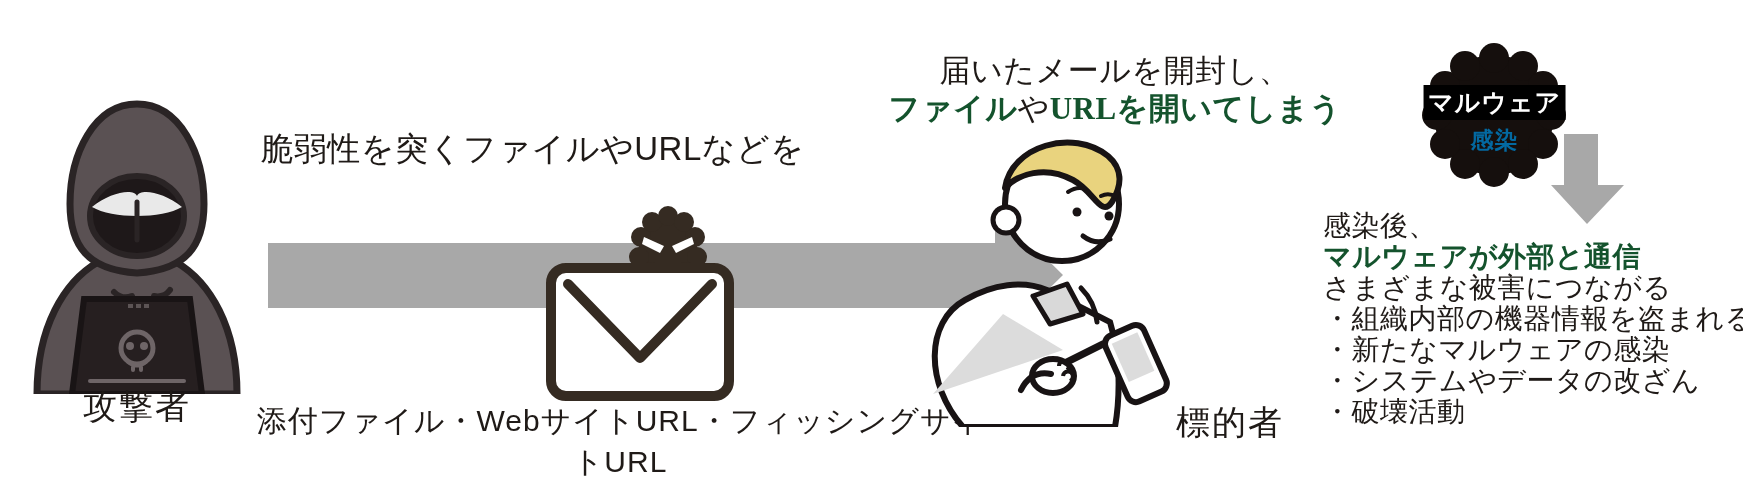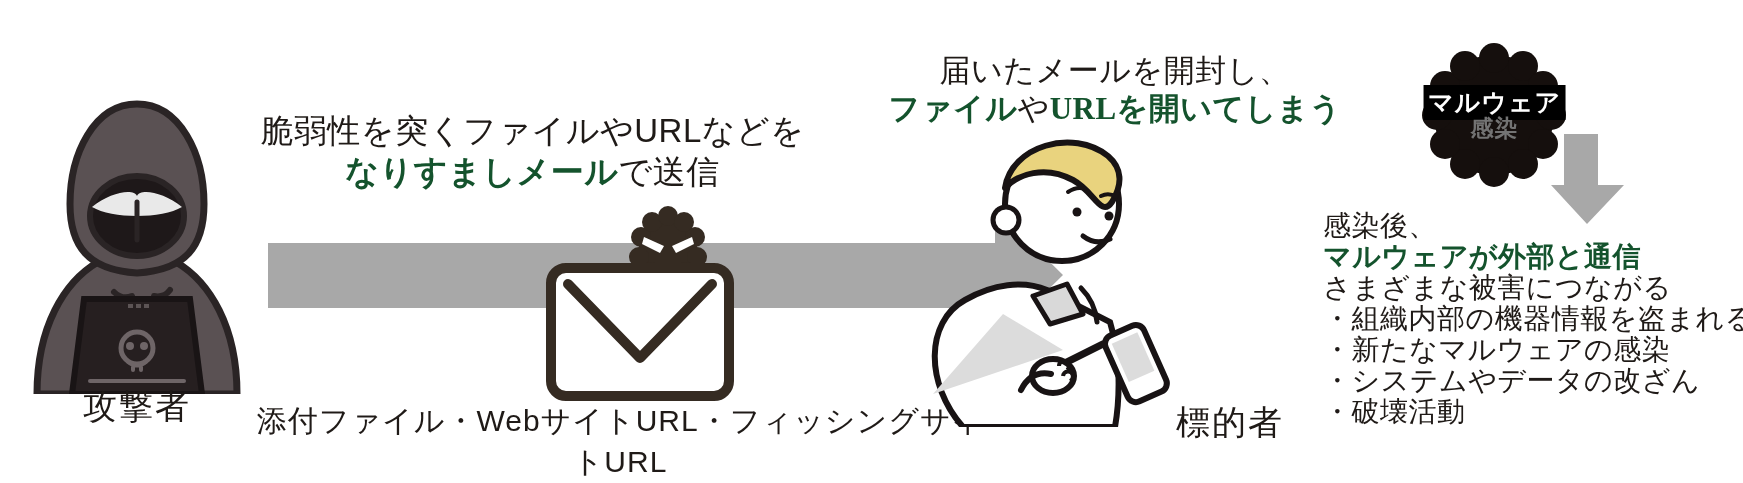--- a/index.html
+++ b/index.html
@@ -16,22 +16,22 @@
   .mid{font-size:31px;line-height:38px;letter-spacing:0.5px;}
   .label{font-size:34px;letter-spacing:2px;}
   .caption{font-size:30px;letter-spacing:1px;}
   .damage{font-size:28px;line-height:31px;letter-spacing:0.5px;white-space:nowrap;}
   .badge-line1{
     position:absolute;left:50%;top:52px;transform:translateX(-50%);
     background:#000;color:#fff;font-weight:bold;font-size:25px;
     letter-spacing:1px;padding:1px 5px;white-space:nowrap;
   }
   .badge-line2{
-    position:absolute;left:50%;top:80px;transform:translateX(-50%);
-    color:#737373;font-weight:bold;font-size:23px;letter-spacing:1px;white-space:nowrap;
+    position:absolute;left:50%;top:92px;transform:translateX(-50%);
+    color:#0369a1;font-weight:bold;font-size:23px;letter-spacing:1px;white-space:nowrap;
   }
 </style>
 </head>
 <body>
 
 <div id="canvas">
 
   <svg class="abs" style="left:266px;top:206px;" width="800" height="142">
     <polygon points="2,37 729,37 729,2 797,69 729,136 729,102 2,102" fill="#a8a8a8"></polygon>
   </svg>
@@ -51,23 +51,22 @@
     <rect x="122" y="212" width="5" height="4" fill="#5c5455"></rect>
     <circle cx="115" cy="256" r="16" fill="none" stroke="#6e6567" stroke-width="5"></circle>
     <circle cx="108" cy="254" r="4" fill="#6e6567"></circle>
     <circle cx="122" cy="254" r="4" fill="#6e6567"></circle>
     <path d="M106,270 q9,7 18,0 M111,272 v6 M119,272 v6" fill="none" stroke="#6e6567" stroke-width="4" stroke-linecap="round"></path>
     <path d="M68,289 L162,289" stroke="#6e6567" stroke-width="4" stroke-linecap="round"></path>
   </svg>
 
   <div class="abs ctr label black-text" style="left:22px;top:384px;width:230px;">攻撃者</div>
 
-  <div class="abs ctr big" style="left:245px;top:110px;width:575px;">
+  <div class="abs ctr big" style="left:245px;top:128px;width:575px;">
     <div>脆弱性を突くファイルやURLなどを</div>
-    <div><span class="orange">なりすましメール</span><span class="black-text">で送信</span></div>
   </div>
 
   <svg class="abs" style="left:540px;top:200px;" width="198" height="202" viewBox="0 0 198 202">
     <g fill="#352b22">
       <circle cx="128" cy="46" r="29"></circle>
       <circle cx="155" cy="37" r="10"></circle>
       <circle cx="157" cy="57" r="10"></circle>
       <circle cx="146" cy="72" r="10"></circle>
       <circle cx="128" cy="77" r="10"></circle>
       <circle cx="110" cy="72" r="10"></circle>

